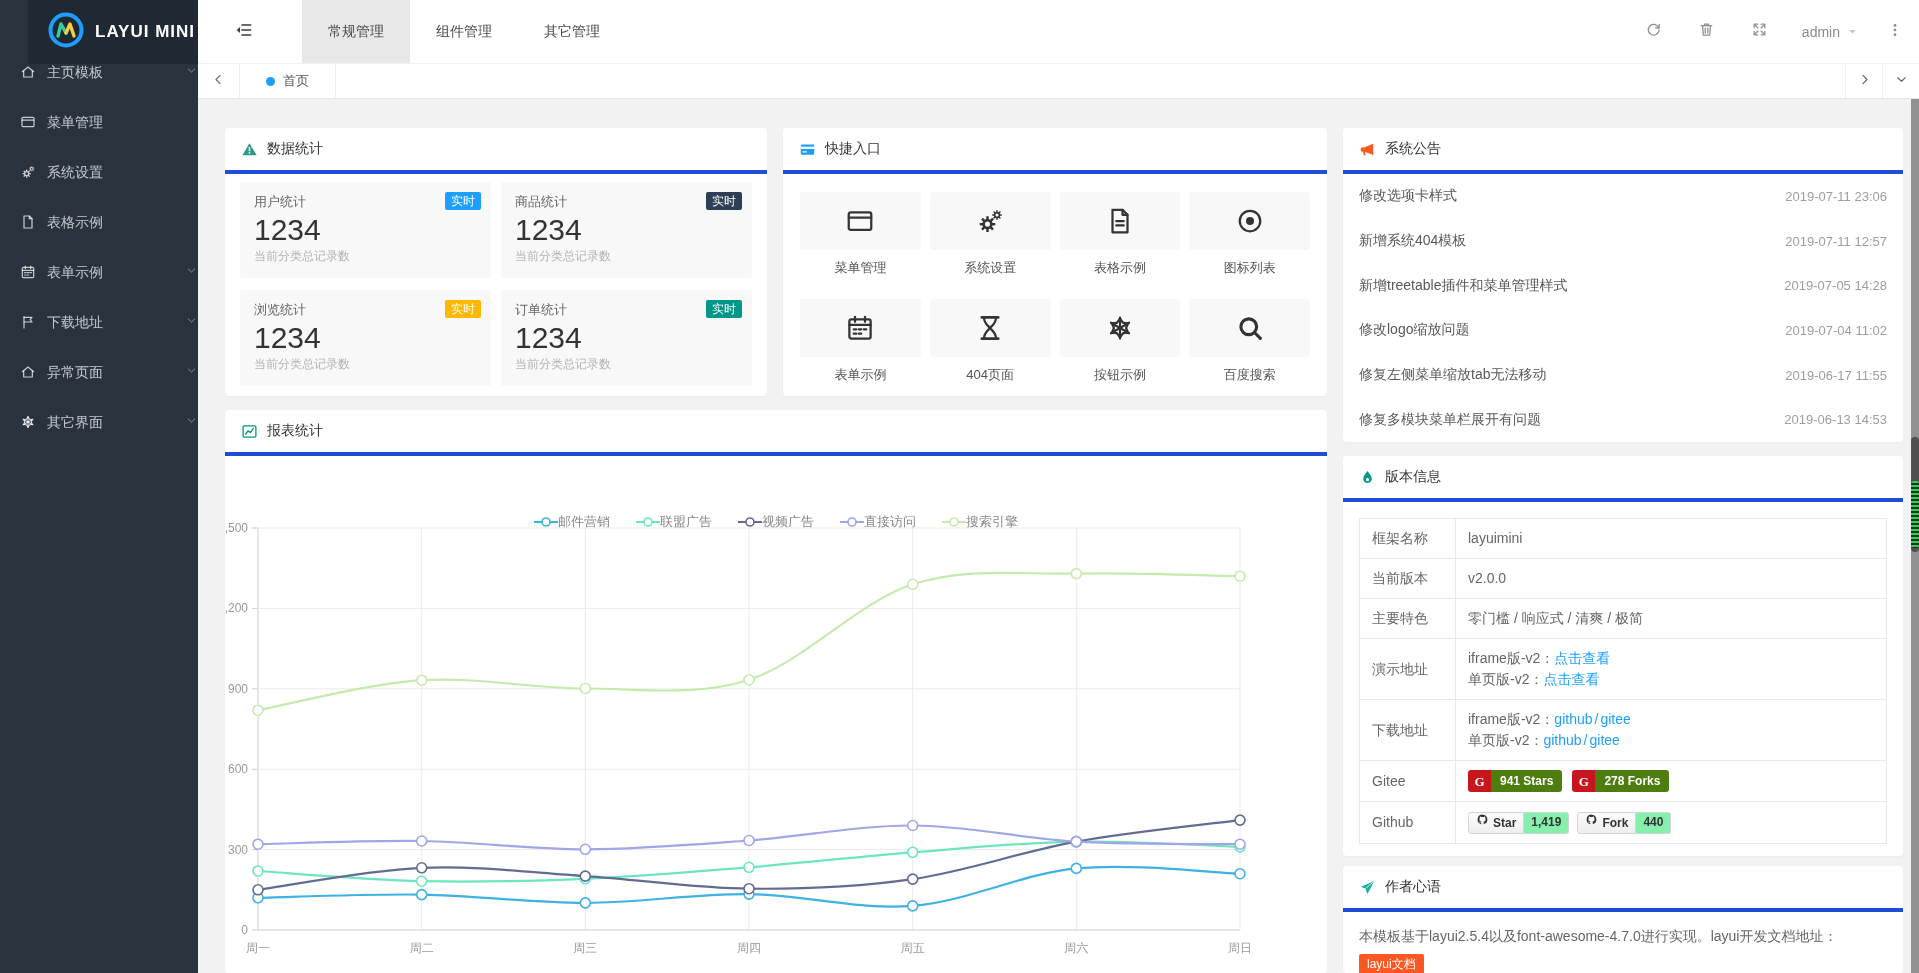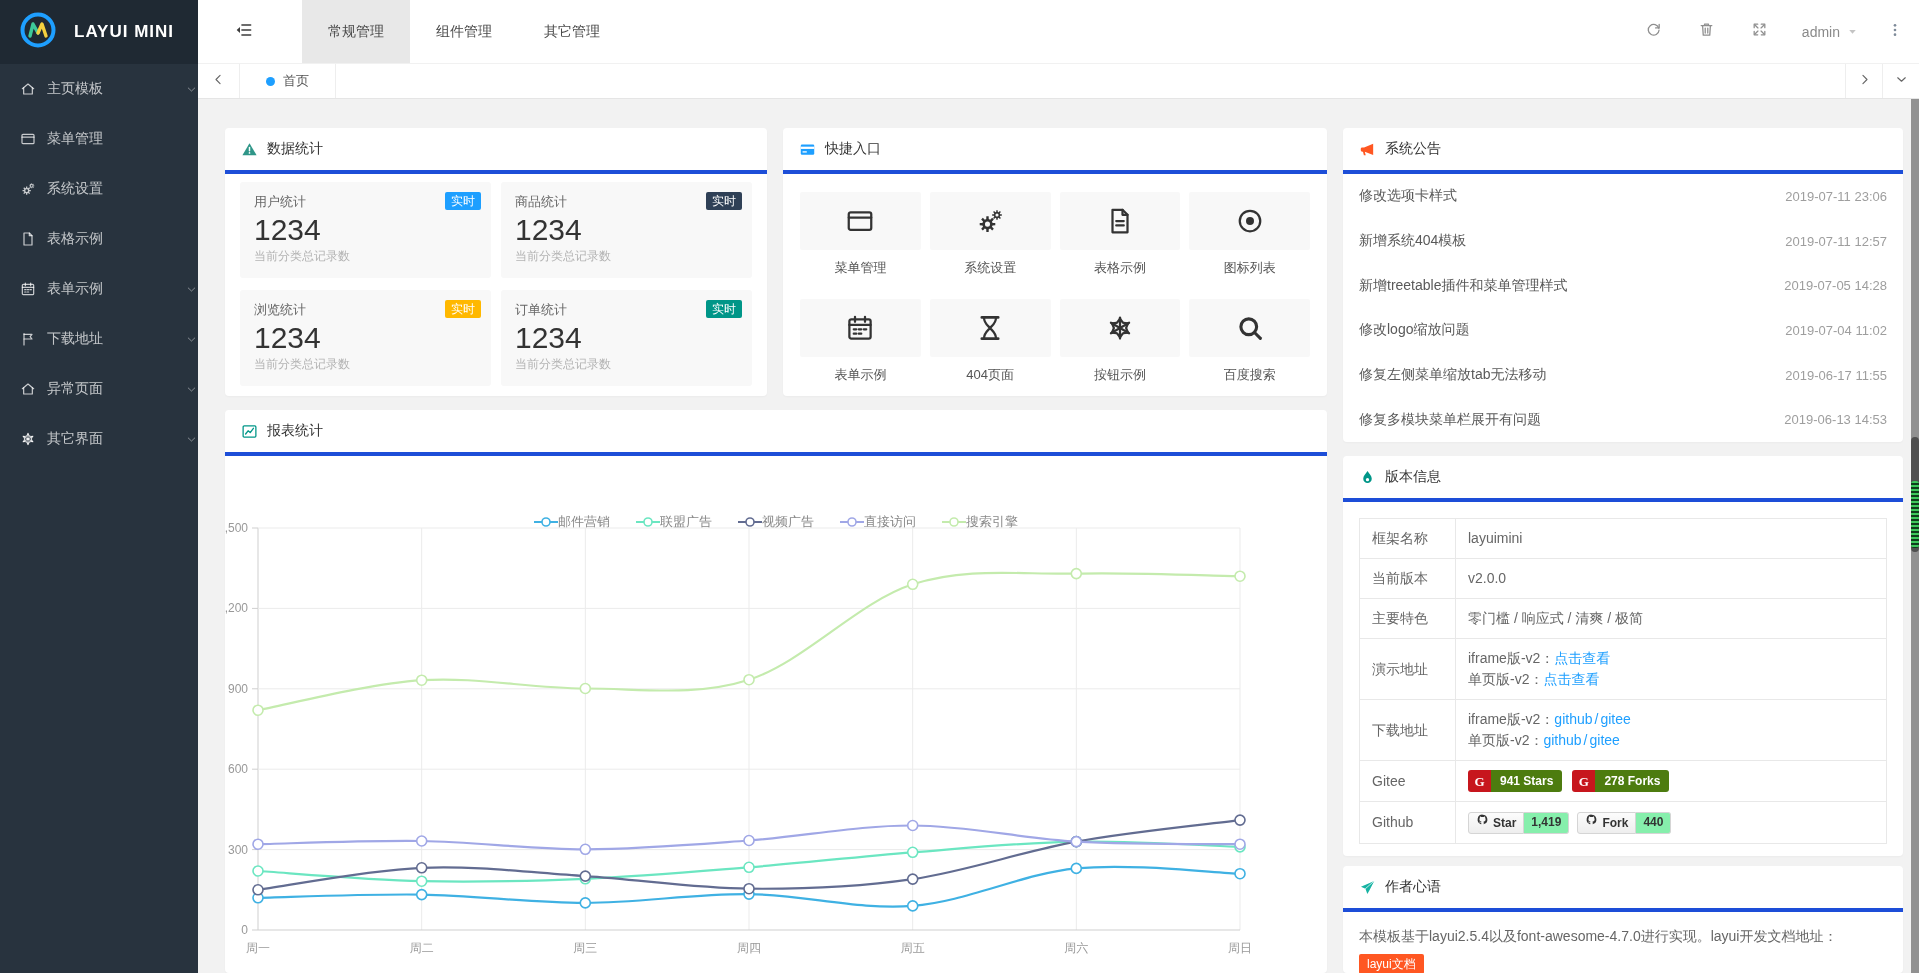--- a/index.html
+++ b/index.html
@@ -2,24 +2,24 @@
 <html><head>
 <meta charset="utf-8">
 <style>
   html,body{margin:0;padding:0;background:#fff;}
   *{box-sizing:border-box;}
   body{font-family:"Liberation Sans","DejaVu Sans",sans-serif;}
   .page{position:relative;width:1919px;height:973px;overflow:hidden;background:#f2f2f2;}
 
   
   .sidebar{position:absolute;left:0;top:0;width:198px;height:973px;background:#28333e;z-index:30;}
-  .logo{height:64px;background:#1f2933;display:flex;align-items:center;gap:18px;padding-left:20px;}
+  .logo{height:64px;background:#1f2933;display:flex;align-items:center;gap:11px;padding-left:20px;margin-left:28px;}
   .logo-text{color:#fff;font-size:17px;font-weight:bold;letter-spacing:1px;}
   .menu{list-style:none;margin:0;padding:0;}
-  .menu li{height:50px;display:flex;align-items:center;padding:0 0 0 20px;color:rgba(255,255,255,.72);font-size:14px;cursor:pointer;}
+  .menu li{height:50px;display:flex;align-items:flex-start;padding:0 0 0 20px;color:rgba(255,255,255,.72);font-size:14px;cursor:pointer;}
   .menu li .mi{display:inline-flex;width:17px;margin-right:10px;color:rgba(255,255,255,.75);}
   .menu li .arr{margin-left:auto;display:inline-flex;color:rgba(255,255,255,.45);}
 
   
   .topbar{position:absolute;left:198px;right:0;top:0;height:64px;background:#fff;border-bottom:1px solid #f1f1f1;display:flex;align-items:stretch;z-index:20;}
   .hbtn{display:flex;align-items:center;padding:0 28px 0 36px;color:#3c3c3c;cursor:pointer;}
   .topnav{display:flex;align-items:stretch;margin-left:20px;}
   .topnav .tnav{display:flex;align-items:center;padding:0 26px;font-size:14px;color:#4a4a4a;cursor:pointer;}
   .topnav .tnav.active{background:#e8e8e8;}
   .top-actions{margin-left:auto;display:flex;align-items:center;}

